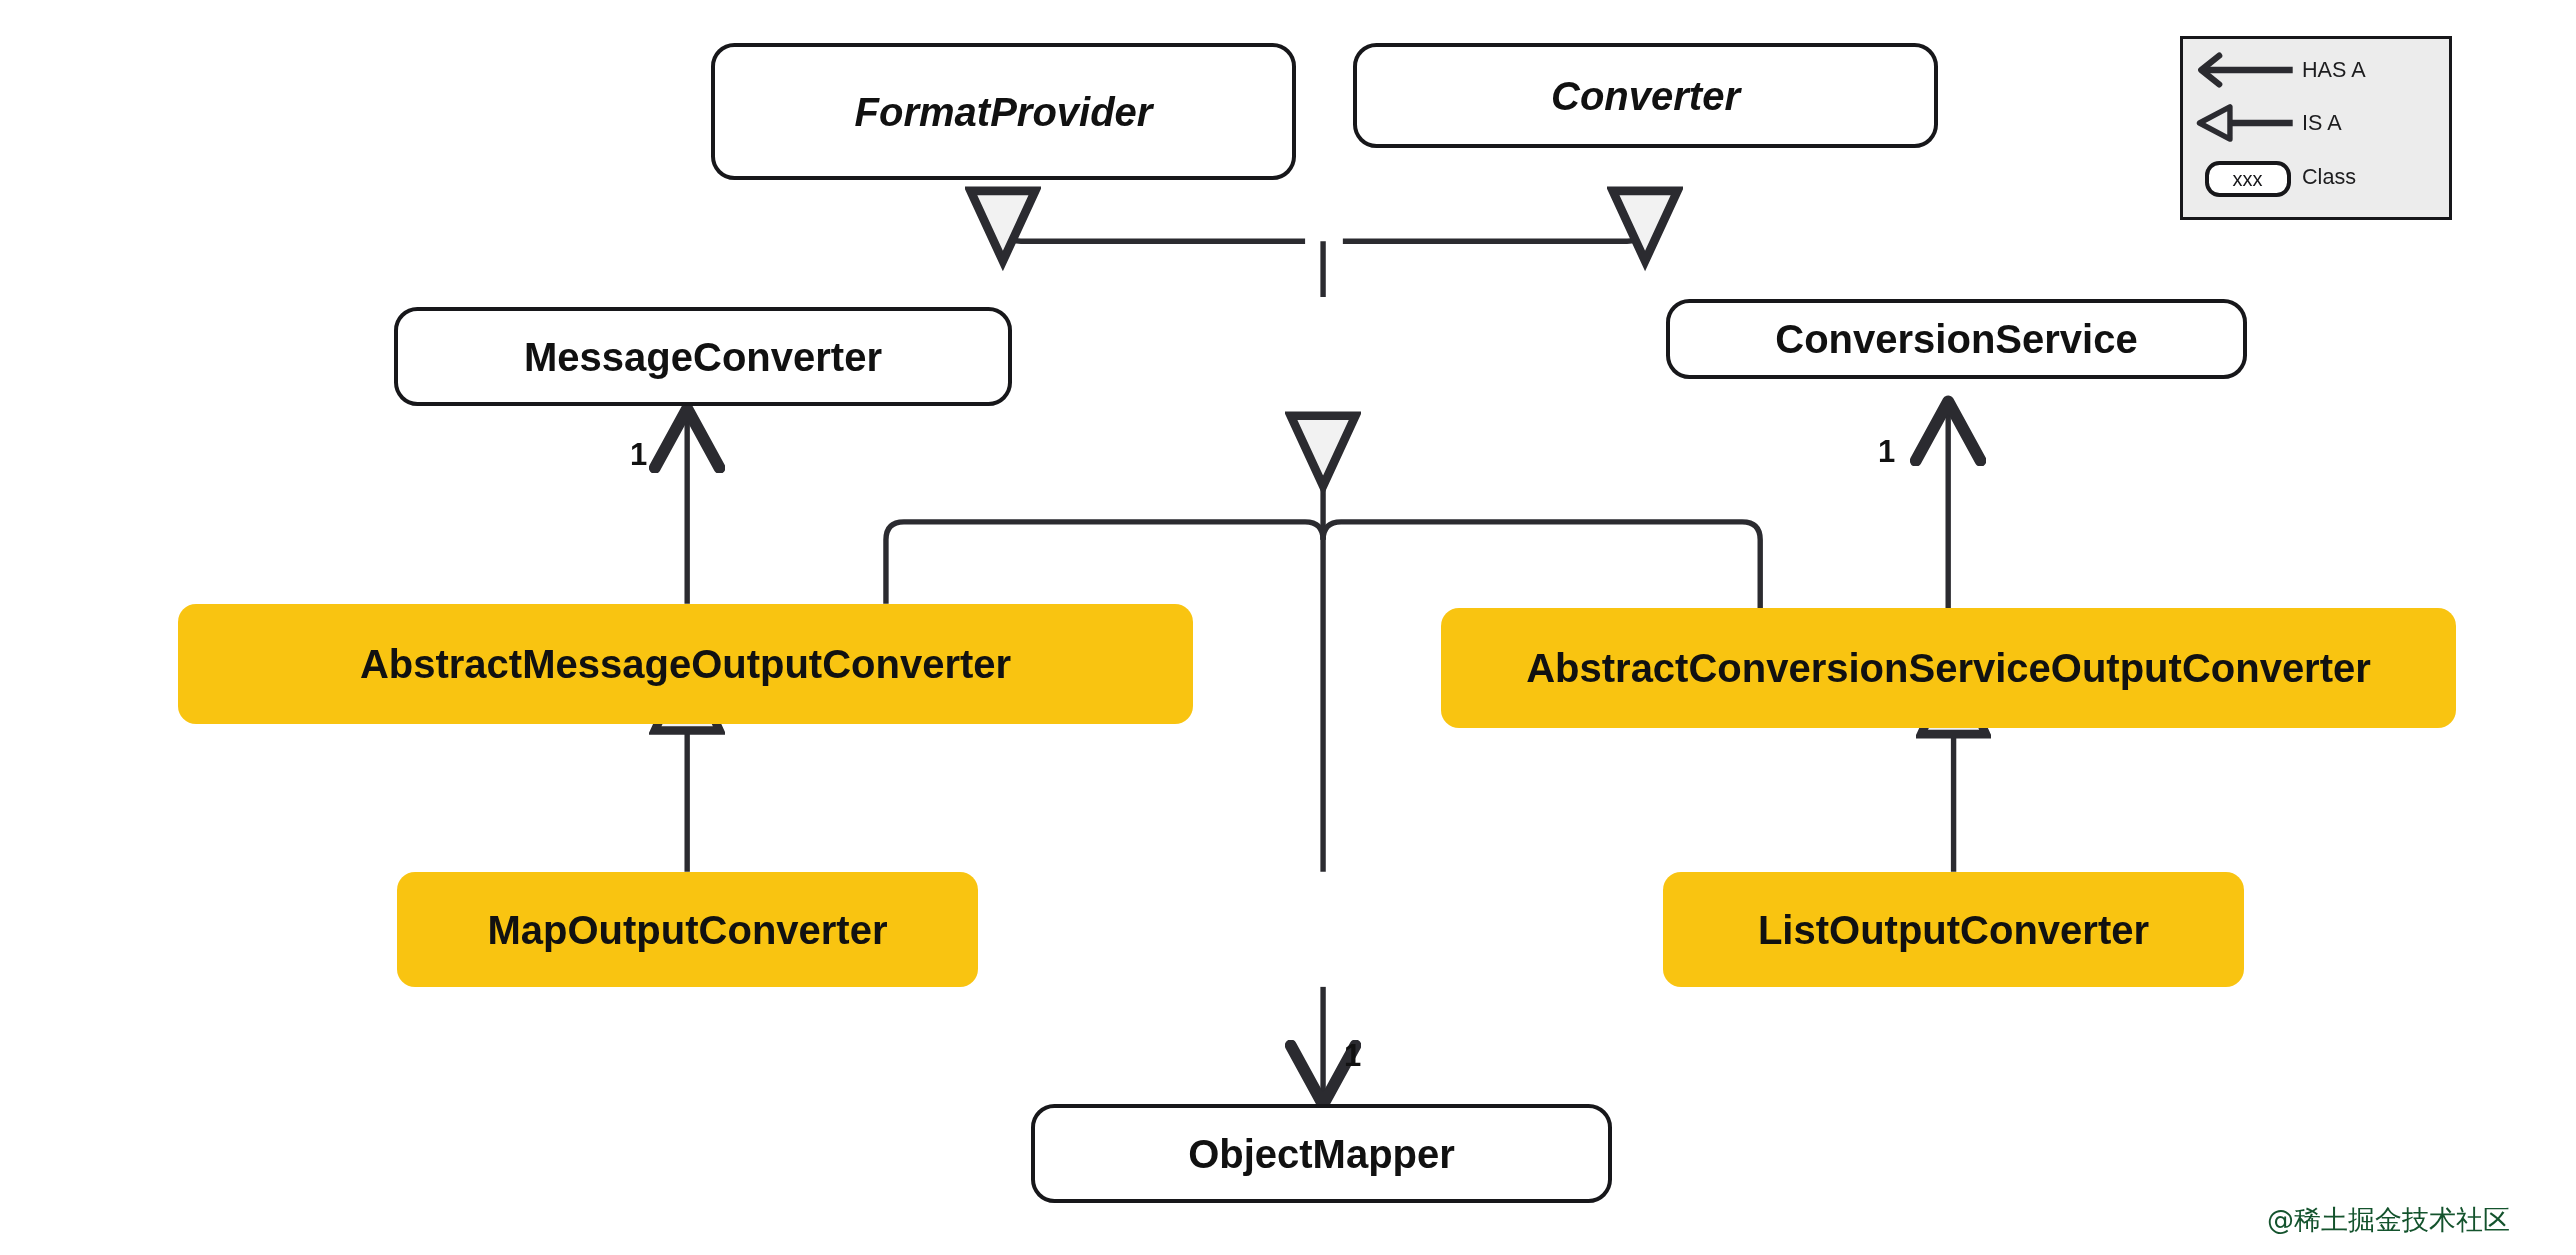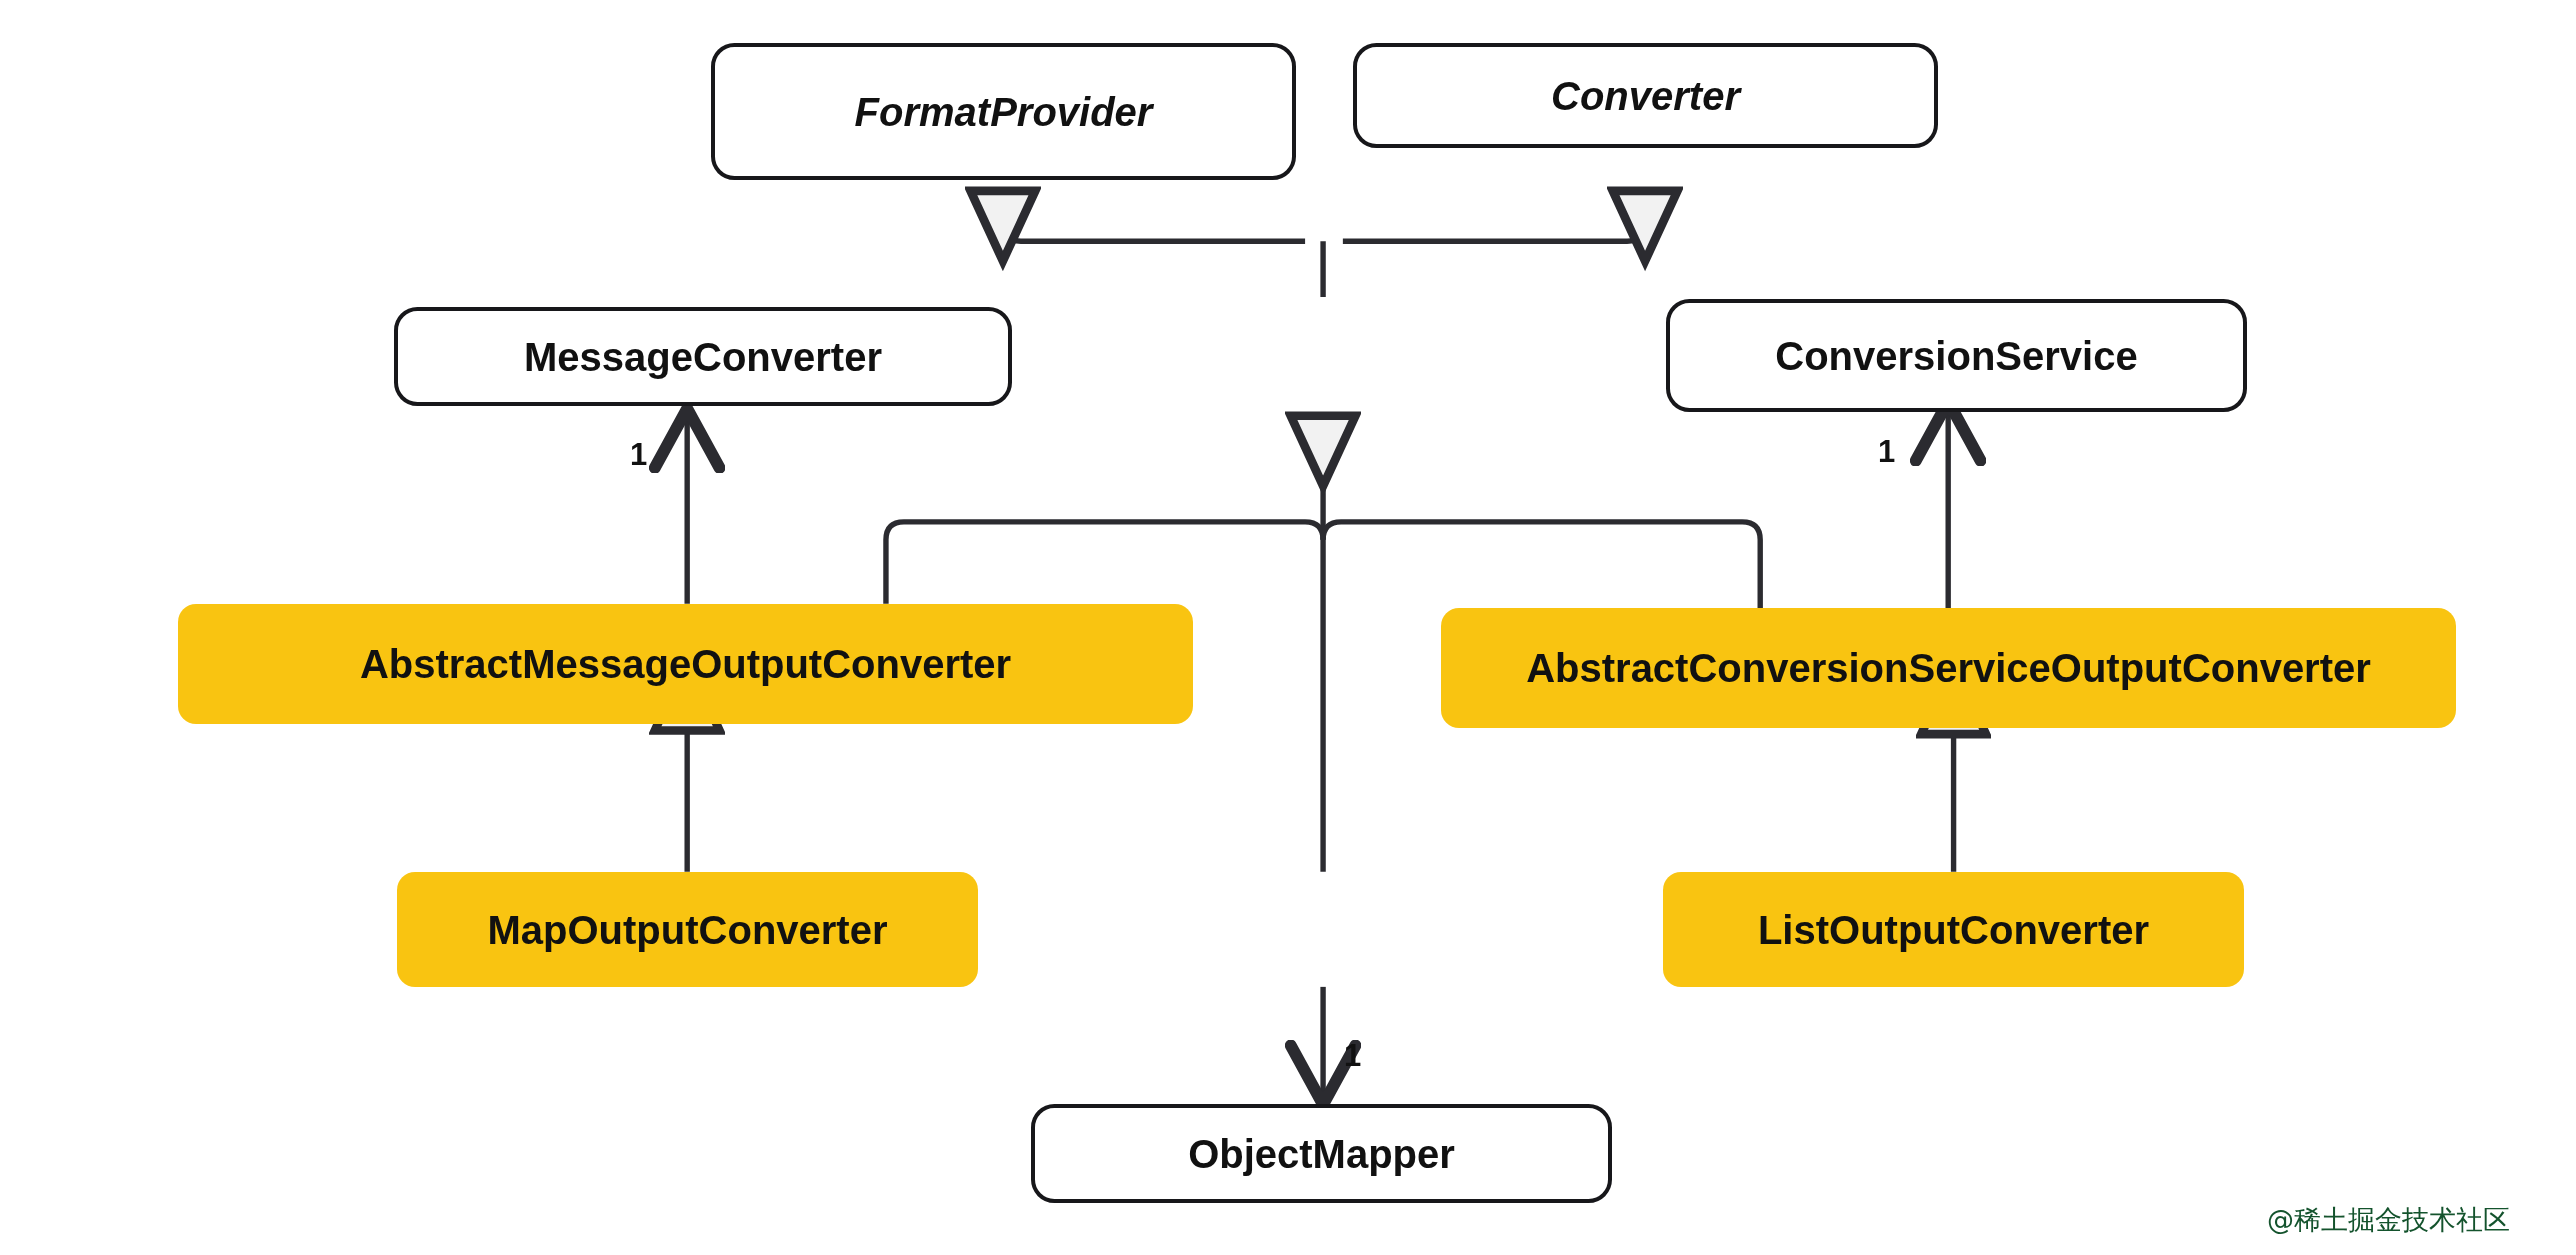--- a/index.html
+++ b/index.html
@@ -99,21 +99,21 @@
 
   <div class="node plain iface" style="left:1353px;top:43px;width:585px;height:105px;">
     <span class="lbl">Converter</span>
   </div>
 
   <div class="node plain" style="left:394px;top:307px;width:618px;height:99px;">
     <span class="lbl">MessageConverter</span>
   </div>
 
 
-  <div class="node plain" style="left:1666px;top:299px;width:581px;height:113px;">
+  <div class="node plain" style="left:1666px;top:299px;width:581px;height:80px;">
     <span class="lbl">ConversionService</span>
   </div>
 
   <div class="node hl" style="left:178px;top:604px;width:1015px;height:120px;">
     <span class="lbl">AbstractMessageOutputConverter</span>
   </div>
 
   <div class="node hl" style="left:1441px;top:608px;width:1015px;height:120px;">
     <span class="lbl">AbstractConversionServiceOutputConverter</span>
   </div>
@@ -128,16 +128,45 @@
   </div>
 
   <div class="node plain" style="left:1031px;top:1104px;width:581px;height:99px;">
     <span class="lbl">ObjectMapper</span>
   </div>
 
   <div class="mult" style="left:630px;top:437px;">1</div>
   <div class="mult" style="left:1878px;top:434px;">1</div>
   <div class="mult" style="left:1344px;top:1038px;">1</div>
 
+  <div id="legend">
+
+    <div class="lgrow" style="top:5.4px;">
+      <div class="lgicon">
+        <svg class="lgsvg" width="119" height="52" viewBox="0 0 132 58">
+          <line x1="122" y1="29" x2="22" y2="29" stroke="#2b2b30" stroke-width="7"></line>
+          <path d="M40,13 L20,29 L40,45" fill="none" stroke="#2b2b30" stroke-width="7" stroke-linecap="round" stroke-linejoin="round"></path>
+        </svg>
+      </div>
+      <span class="lgtext">HAS A</span>
+    </div>
+
+    <div class="lgrow" style="top:58px;">
+      <div class="lgicon">
+        <svg class="lgsvg" width="119" height="52" viewBox="0 0 132 58">
+          <line x1="122" y1="29" x2="52" y2="29" stroke="#2b2b30" stroke-width="7"></line>
+          <path d="M52,11 L52,47 L18,29 z" fill="#ECECEC" stroke="#2b2b30" stroke-width="6" stroke-linejoin="round"></path>
+        </svg>
+      </div>
+      <span class="lgtext">IS A</span>
+    </div>
+
+    <div class="lgrow" style="top:112px;">
+      <div class="lgicon">
+        <div class="lgbox">xxx</div>
+      </div>
+      <span class="lgtext">Class</span>
+    </div>
+  </div>
 
   <div id="watermark">@稀土掘金技术社区</div>
 </div>
 
 
 </body></html>

